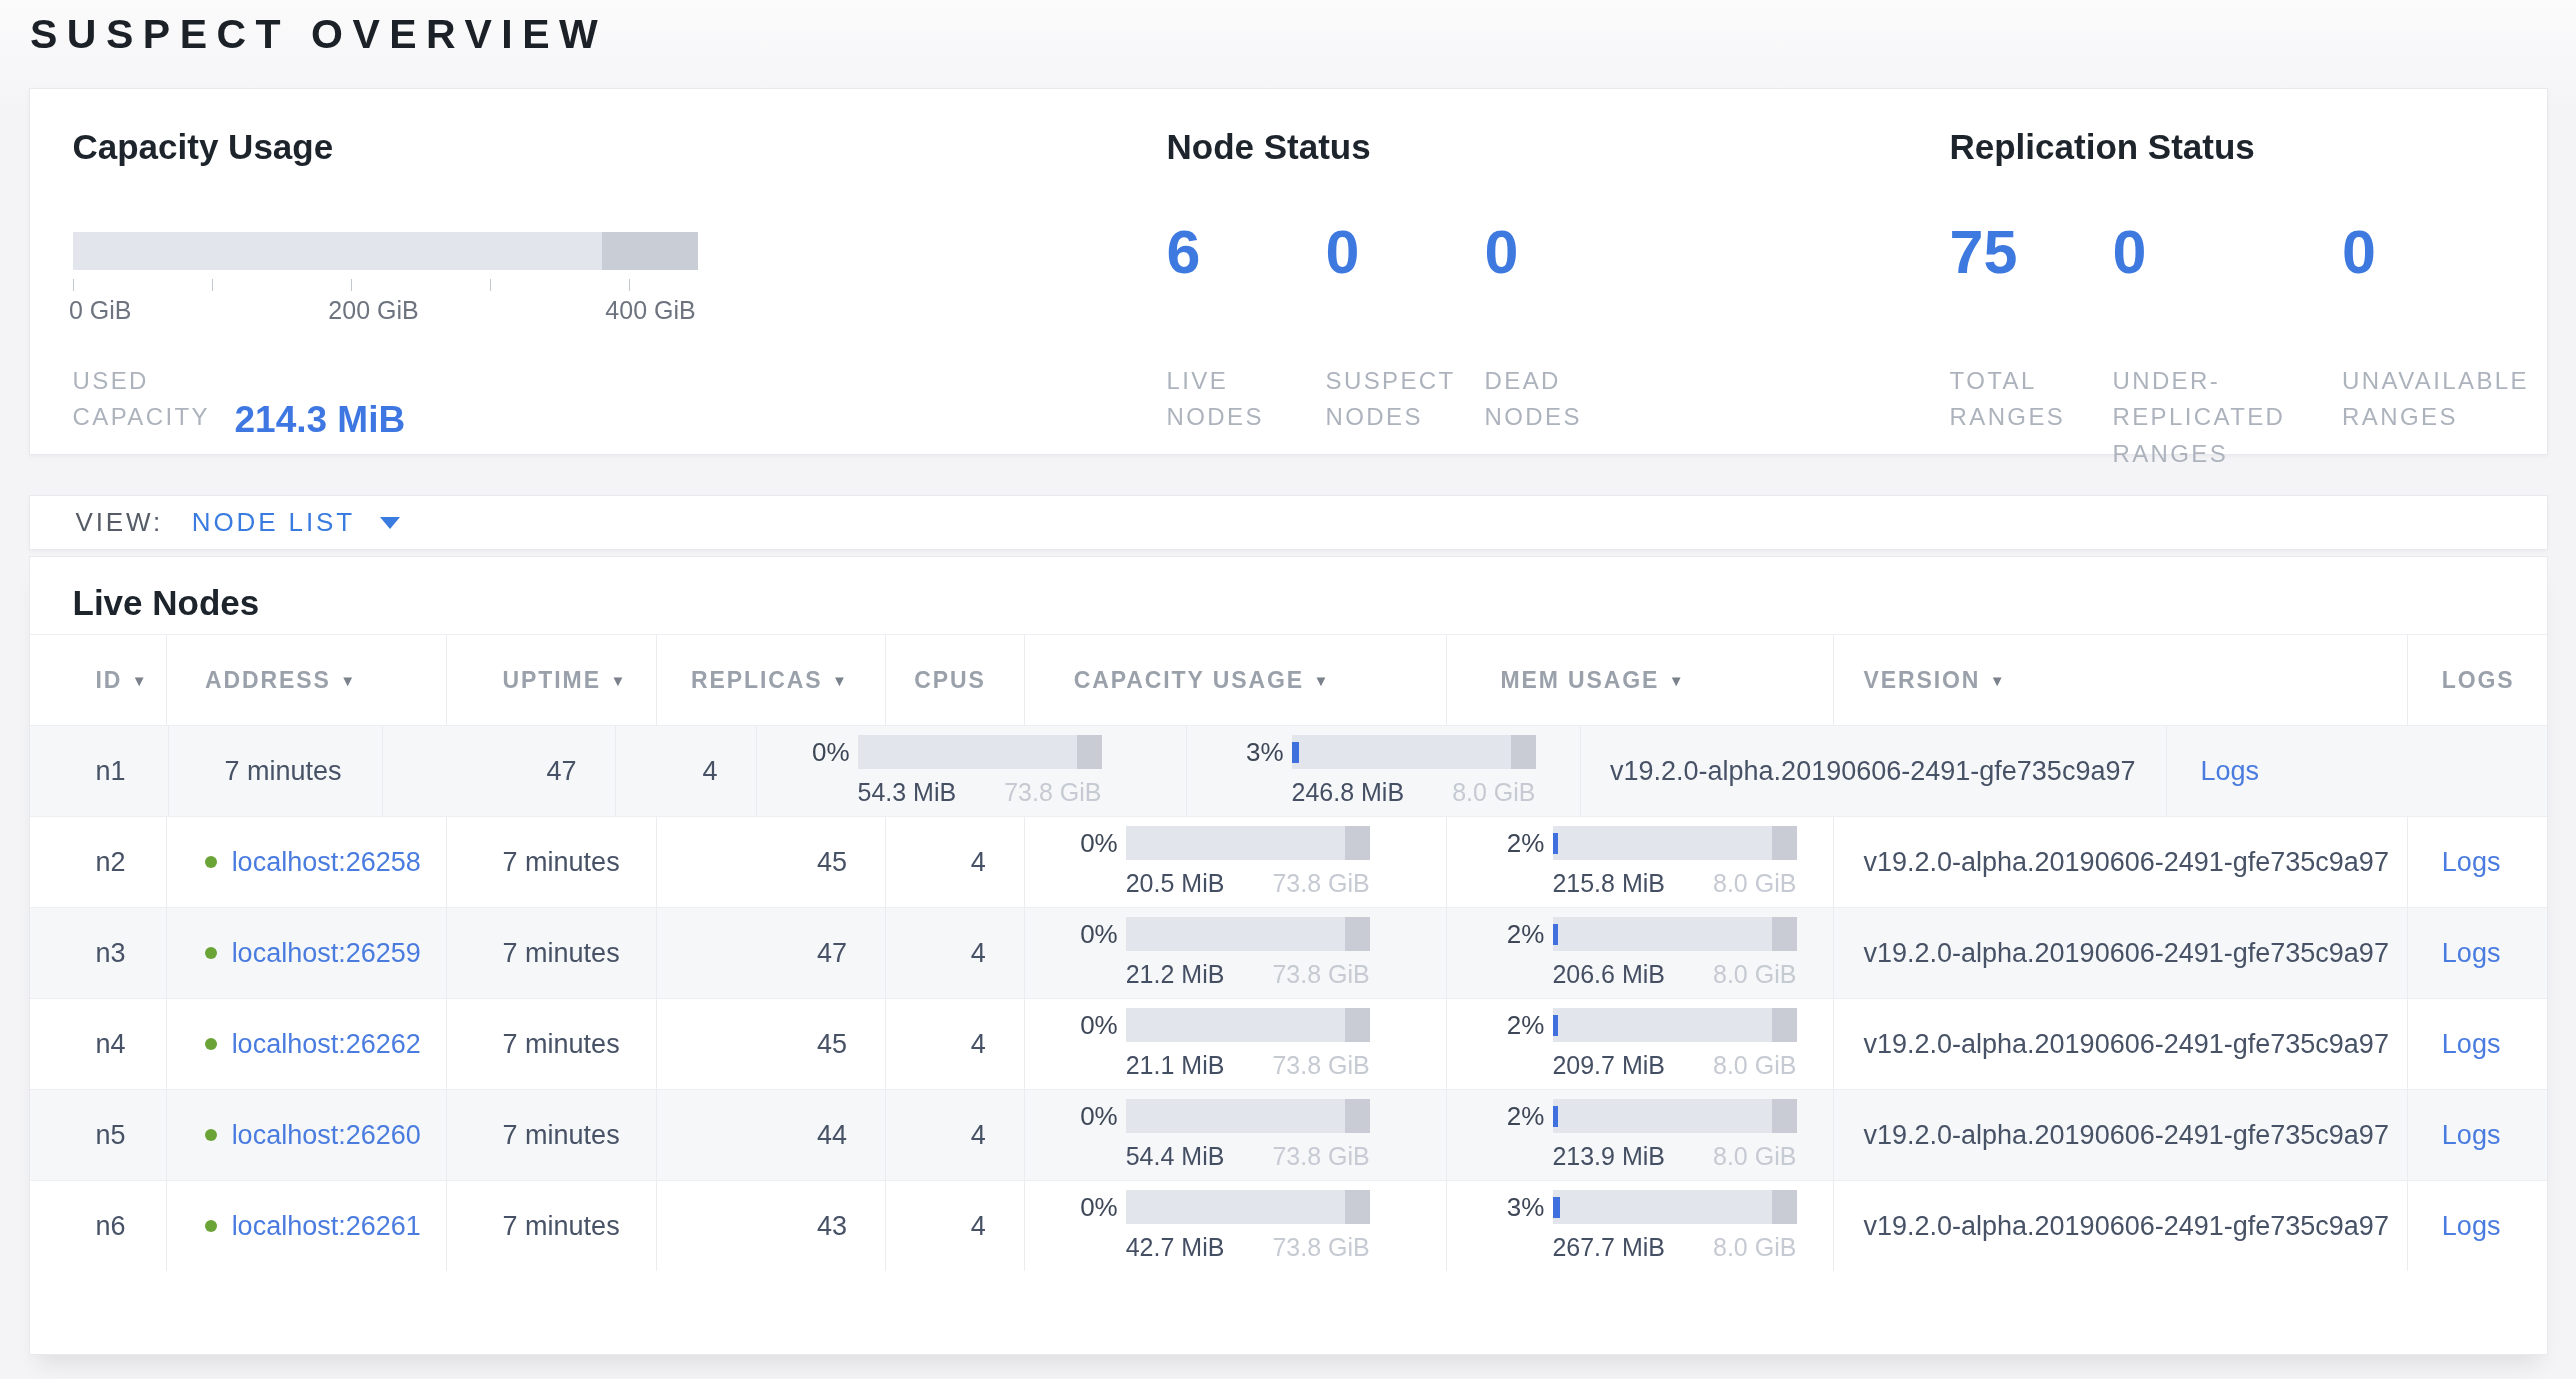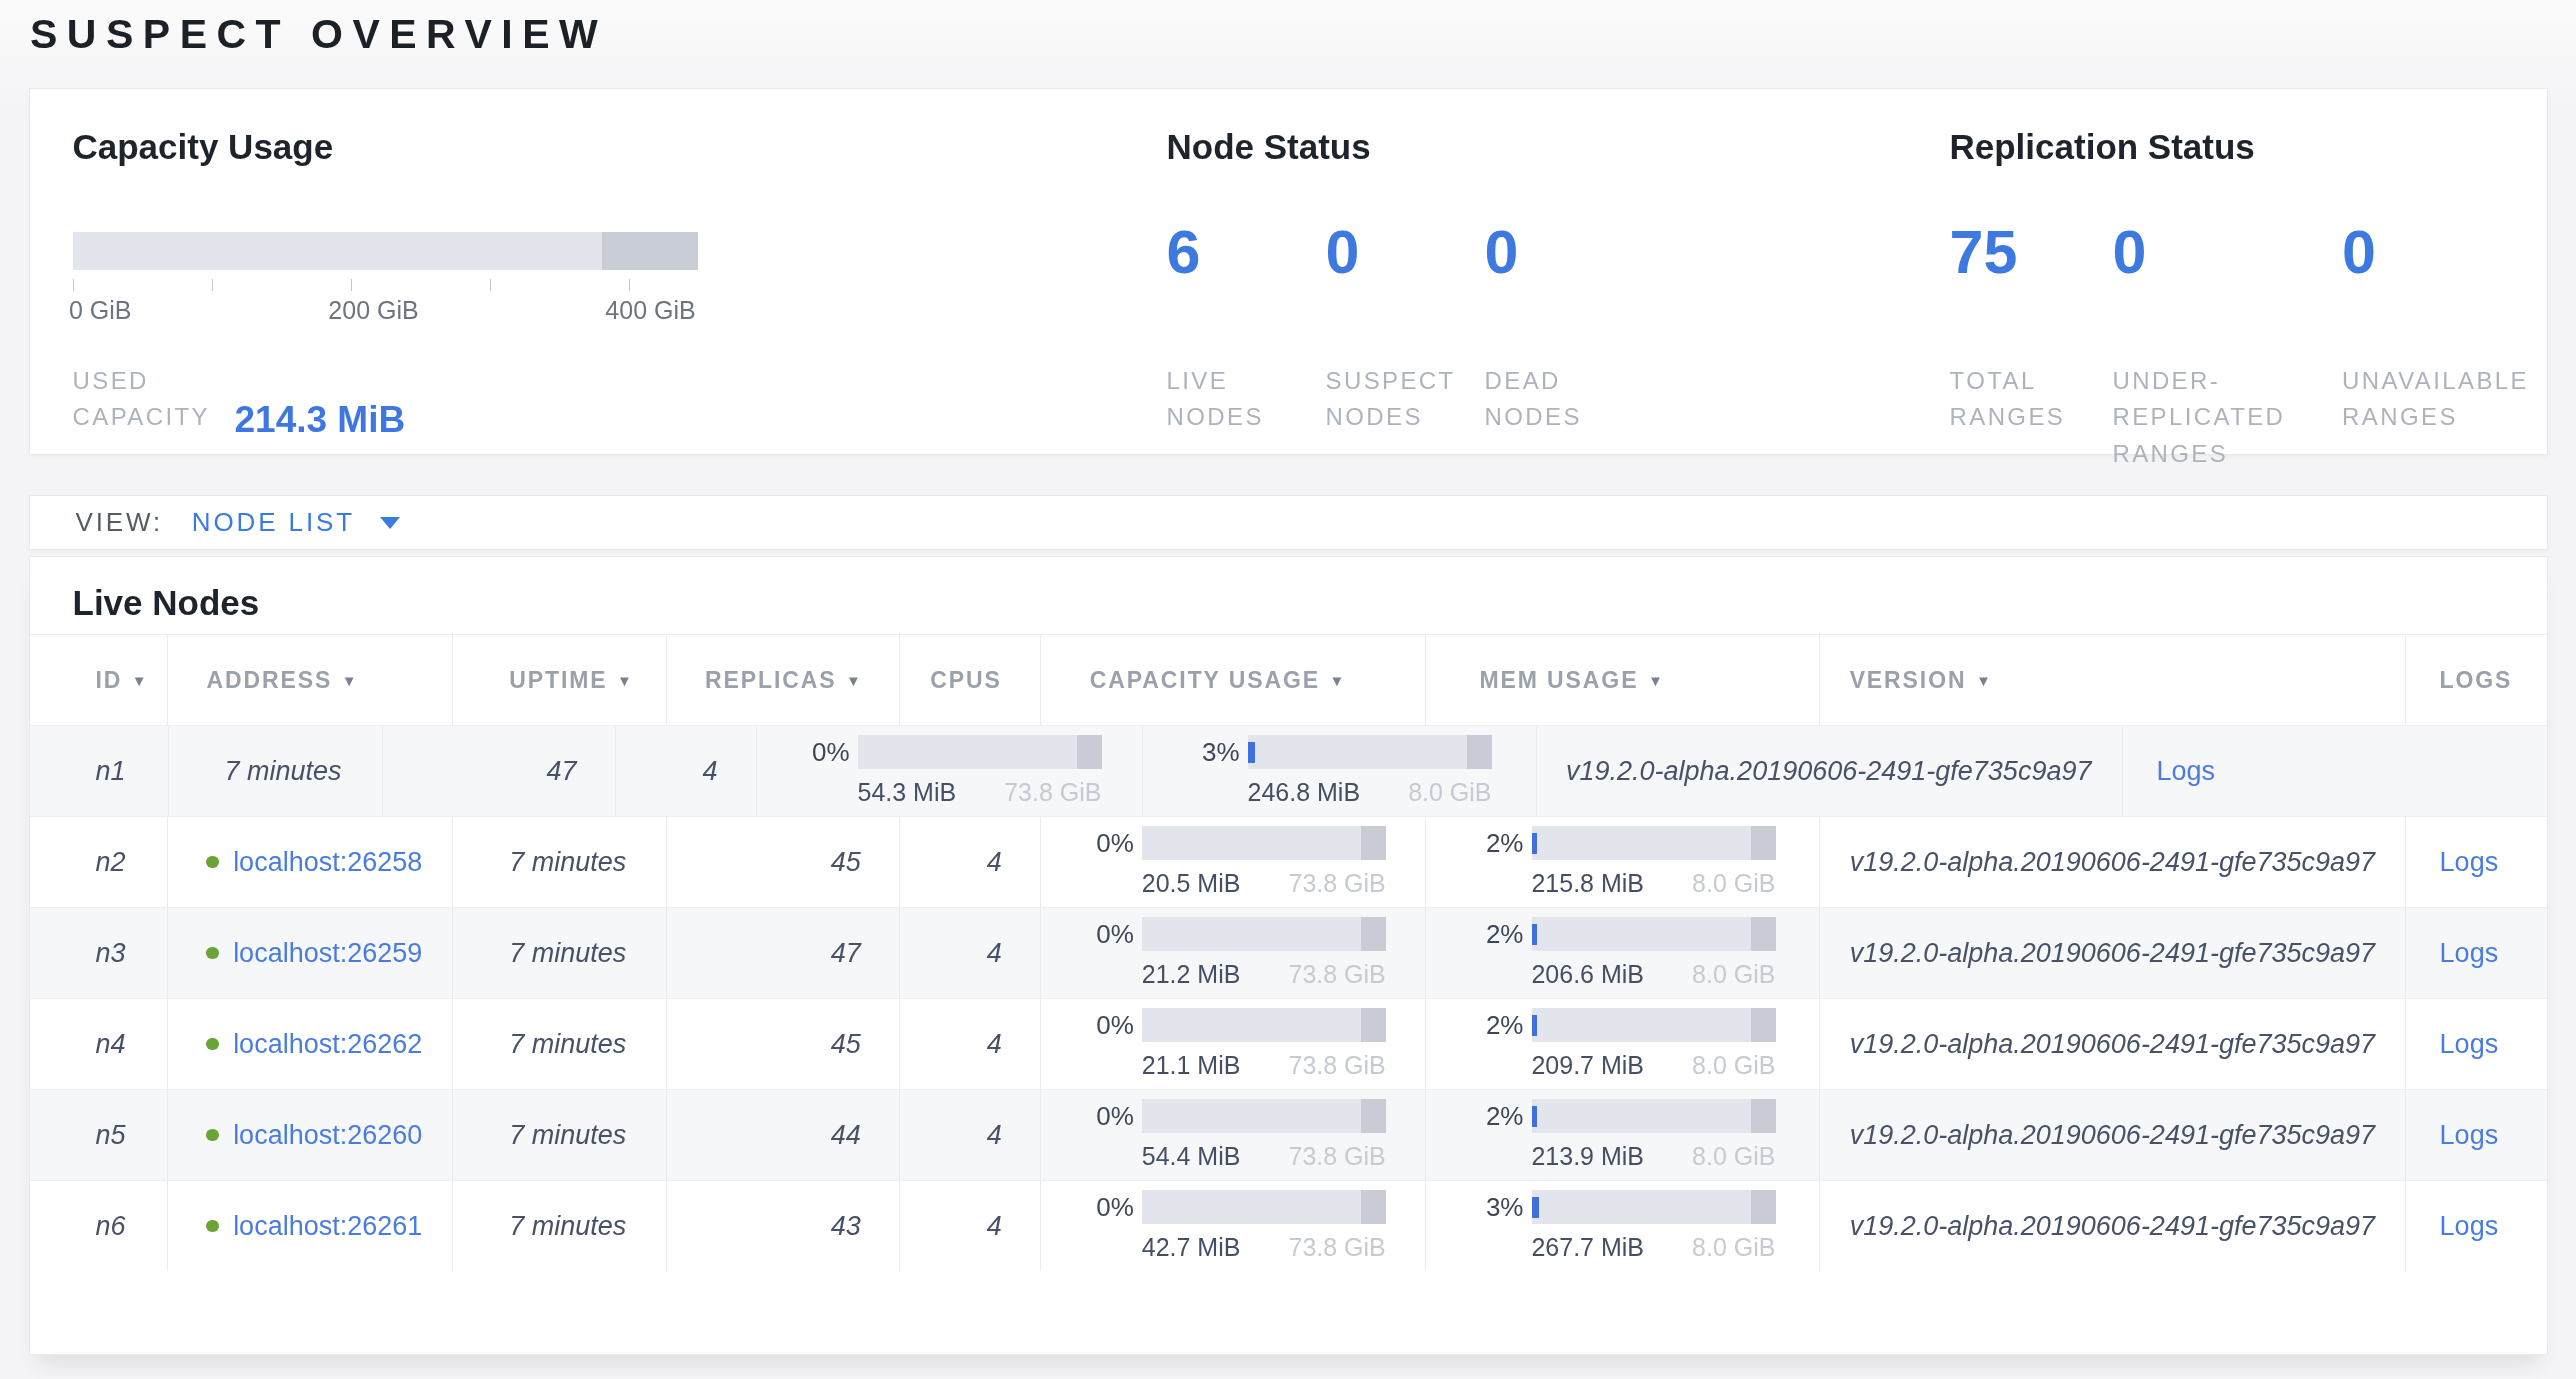--- a/index.html
+++ b/index.html
@@ -68,28 +68,28 @@
   .t-row.striped { background:#f6f7f9; }
   .t-head > div, .t-row > div { height:100%; display:flex; align-items:center; border-left:1px solid #eaecef; }
   .t-head > div:first-child, .t-row > div:first-child { border-left:none; }
 
   .c-id       { width:138px; padding-left:66px; }
   .c-addr     { width:285px; padding-left:38px; }
   .c-uptime   { width:214px; padding-left:56px; }
   .c-replicas { width:233px; padding-right:38px; justify-content:flex-end; }
   .c-cpus     { width:141px; padding-right:38px; justify-content:flex-end; }
   .c-cap      { width:386px; padding-left:49px; }
-  .c-mem      { width:394px; padding-left:53px; }
+  .c-mem      { width:394px; padding-left:53px;margin-left:44px; }
   .c-version  { width:586px; padding-left:29.5px; }
   .c-logs     { width:142px; padding-left:34px; }
 
   .hdr { font-size:23px; letter-spacing:1.9px; color:#9aa1ab; font-weight:bold; white-space:nowrap; }
   .sort-arrow { font-size:15px; color:#7b828c; margin-left:9.5px; }
 
-  .cell-text { font-size:27px; color:#475266;font-style:italic; }
+  .cell-text { font-size:27px; color:#475266; }
   .addr-link, .logs-link { font-size:27px; color:#4a7ce0; text-decoration:none; cursor:pointer; }
   .dot { display:inline-block; width:12.4px; height:12.4px; border-radius:50%; background:#6aa437;
          margin-right:14.3px; }
 
   .meter { display:flex; flex-direction:column; }
   .meter-top { display:flex; align-items:center; }
   .meter-pct { width:44px; text-align:right; margin-right:8.6px; font-size:26px; color:#3e4757; }
   .meter-bar { position:relative; width:244px; height:34px; background:#e3e5ec; }
   .meter-fill { position:absolute; left:0; top:6.7px; bottom:6.7px; background:#3f70dd; }
   .meter-tail { position:absolute; right:0; top:0; bottom:0; width:25px; background:#c9ccd5; }

